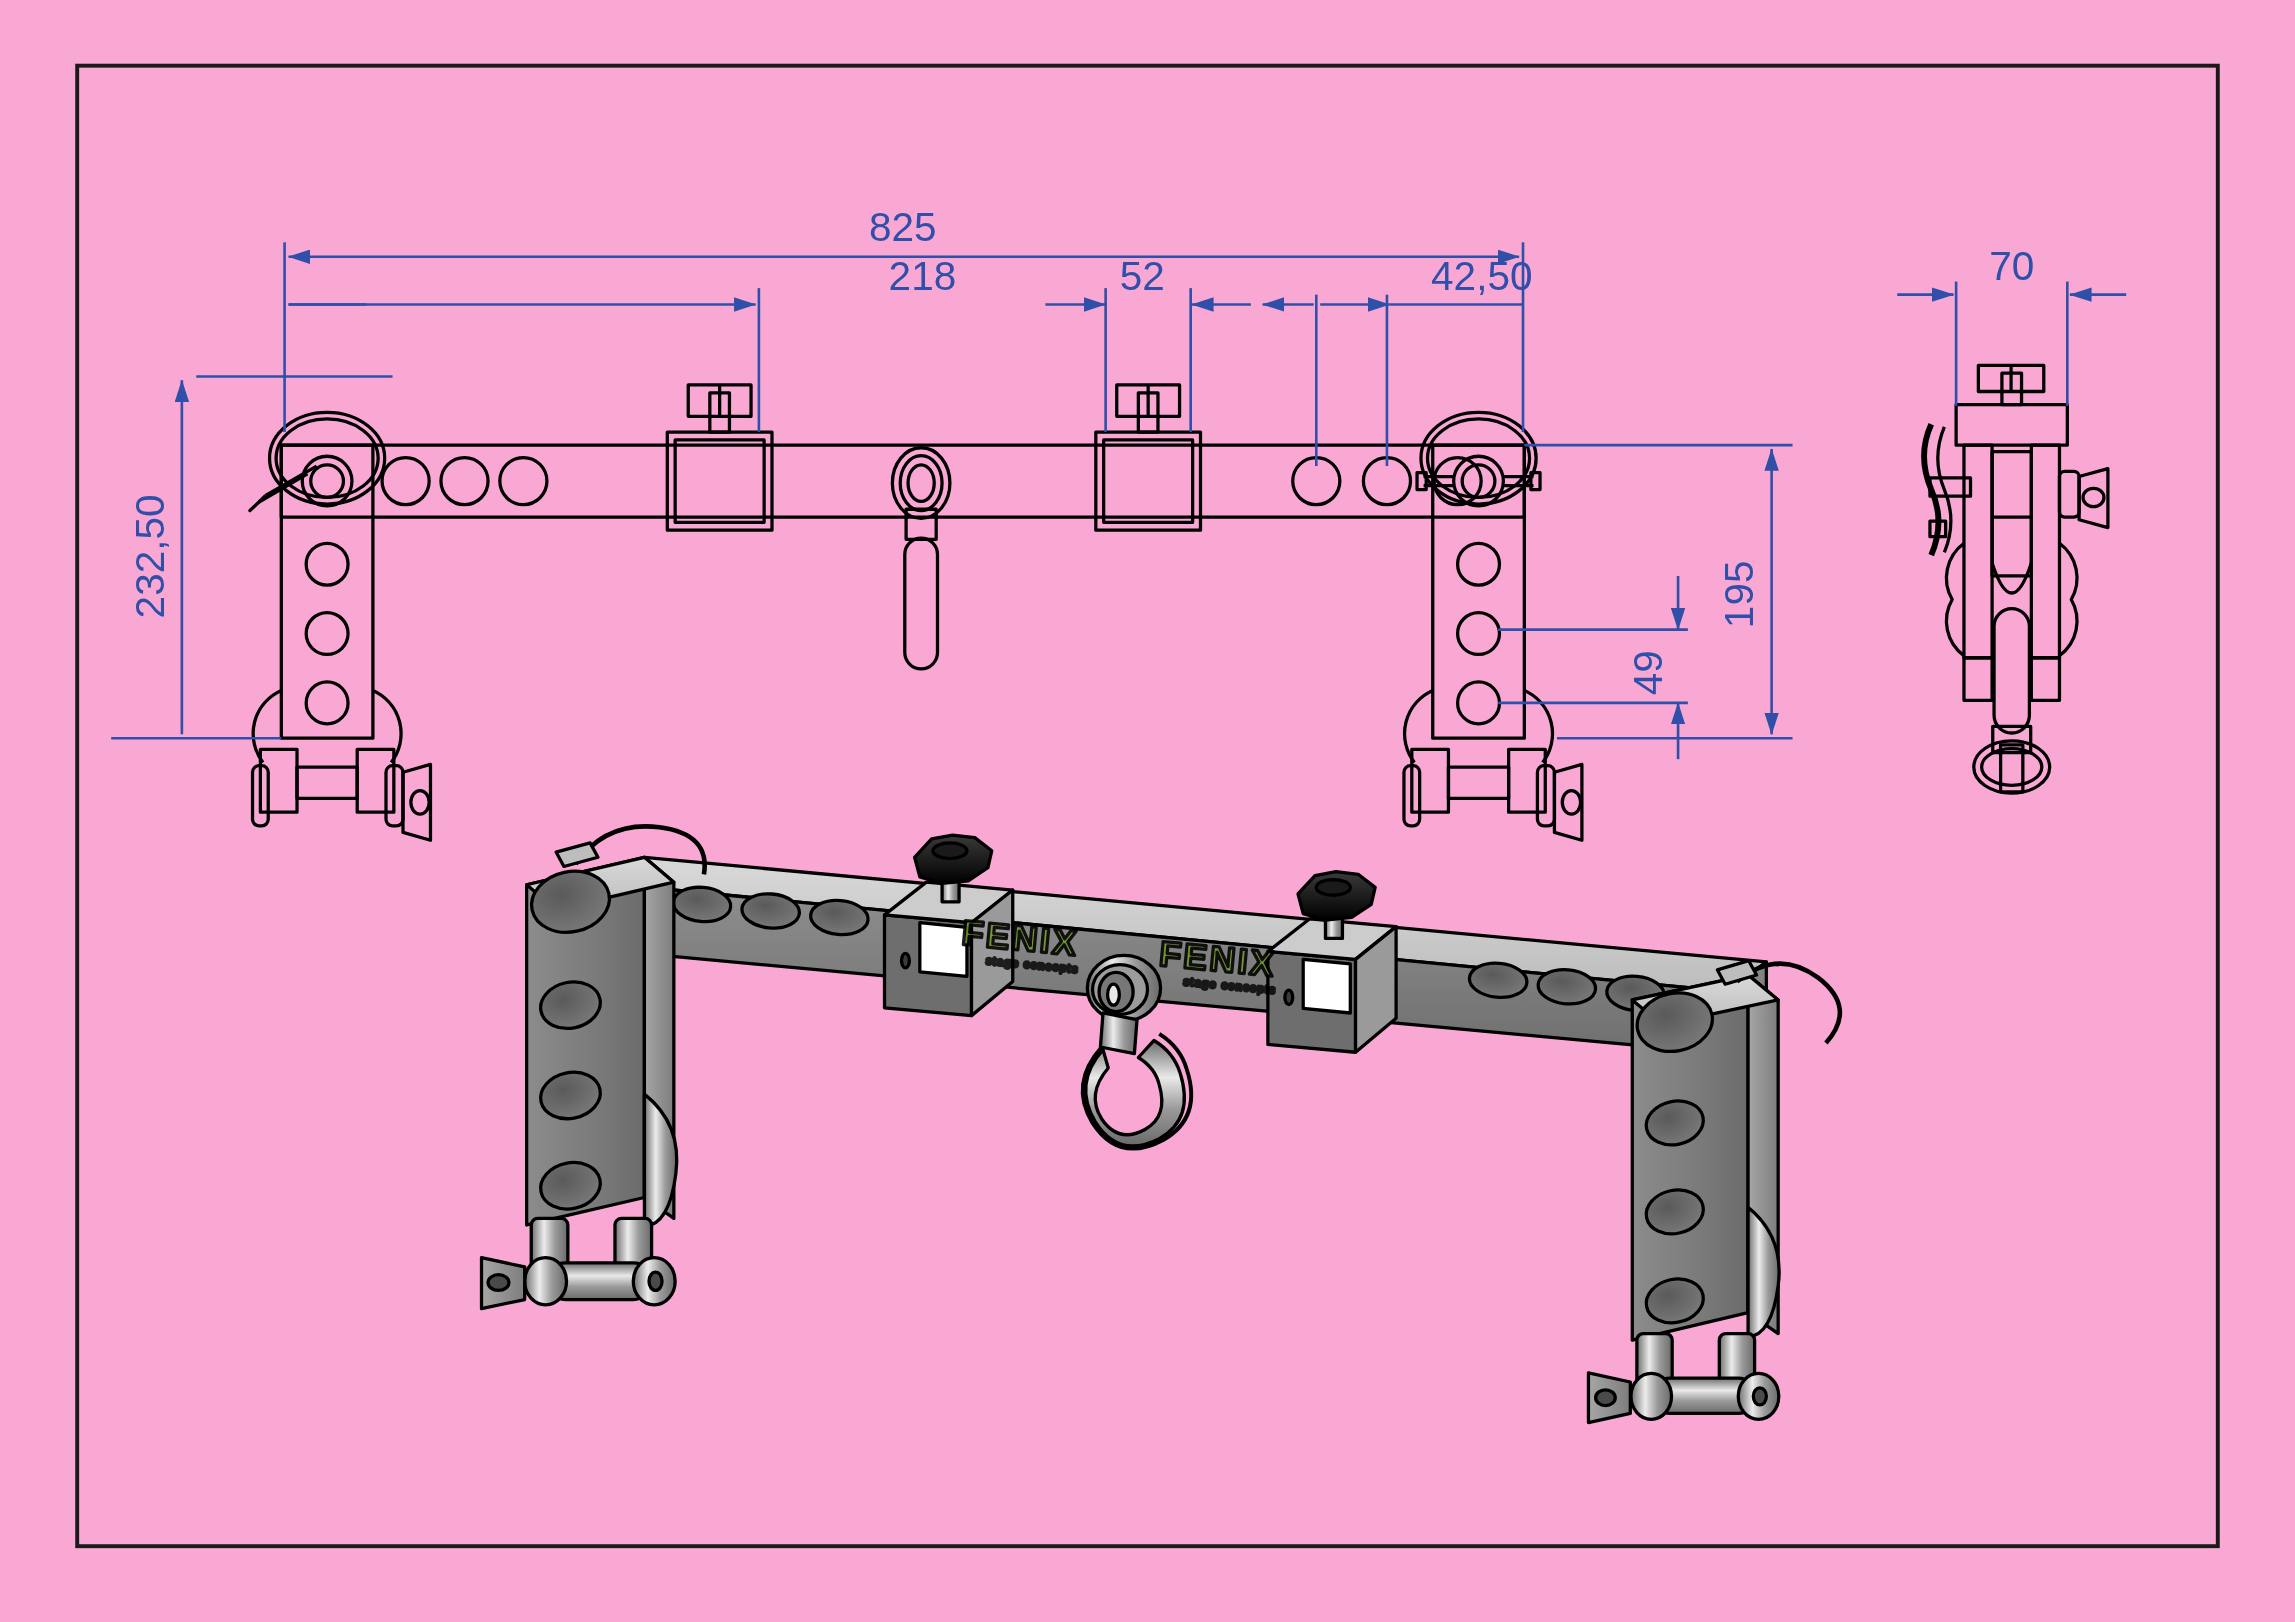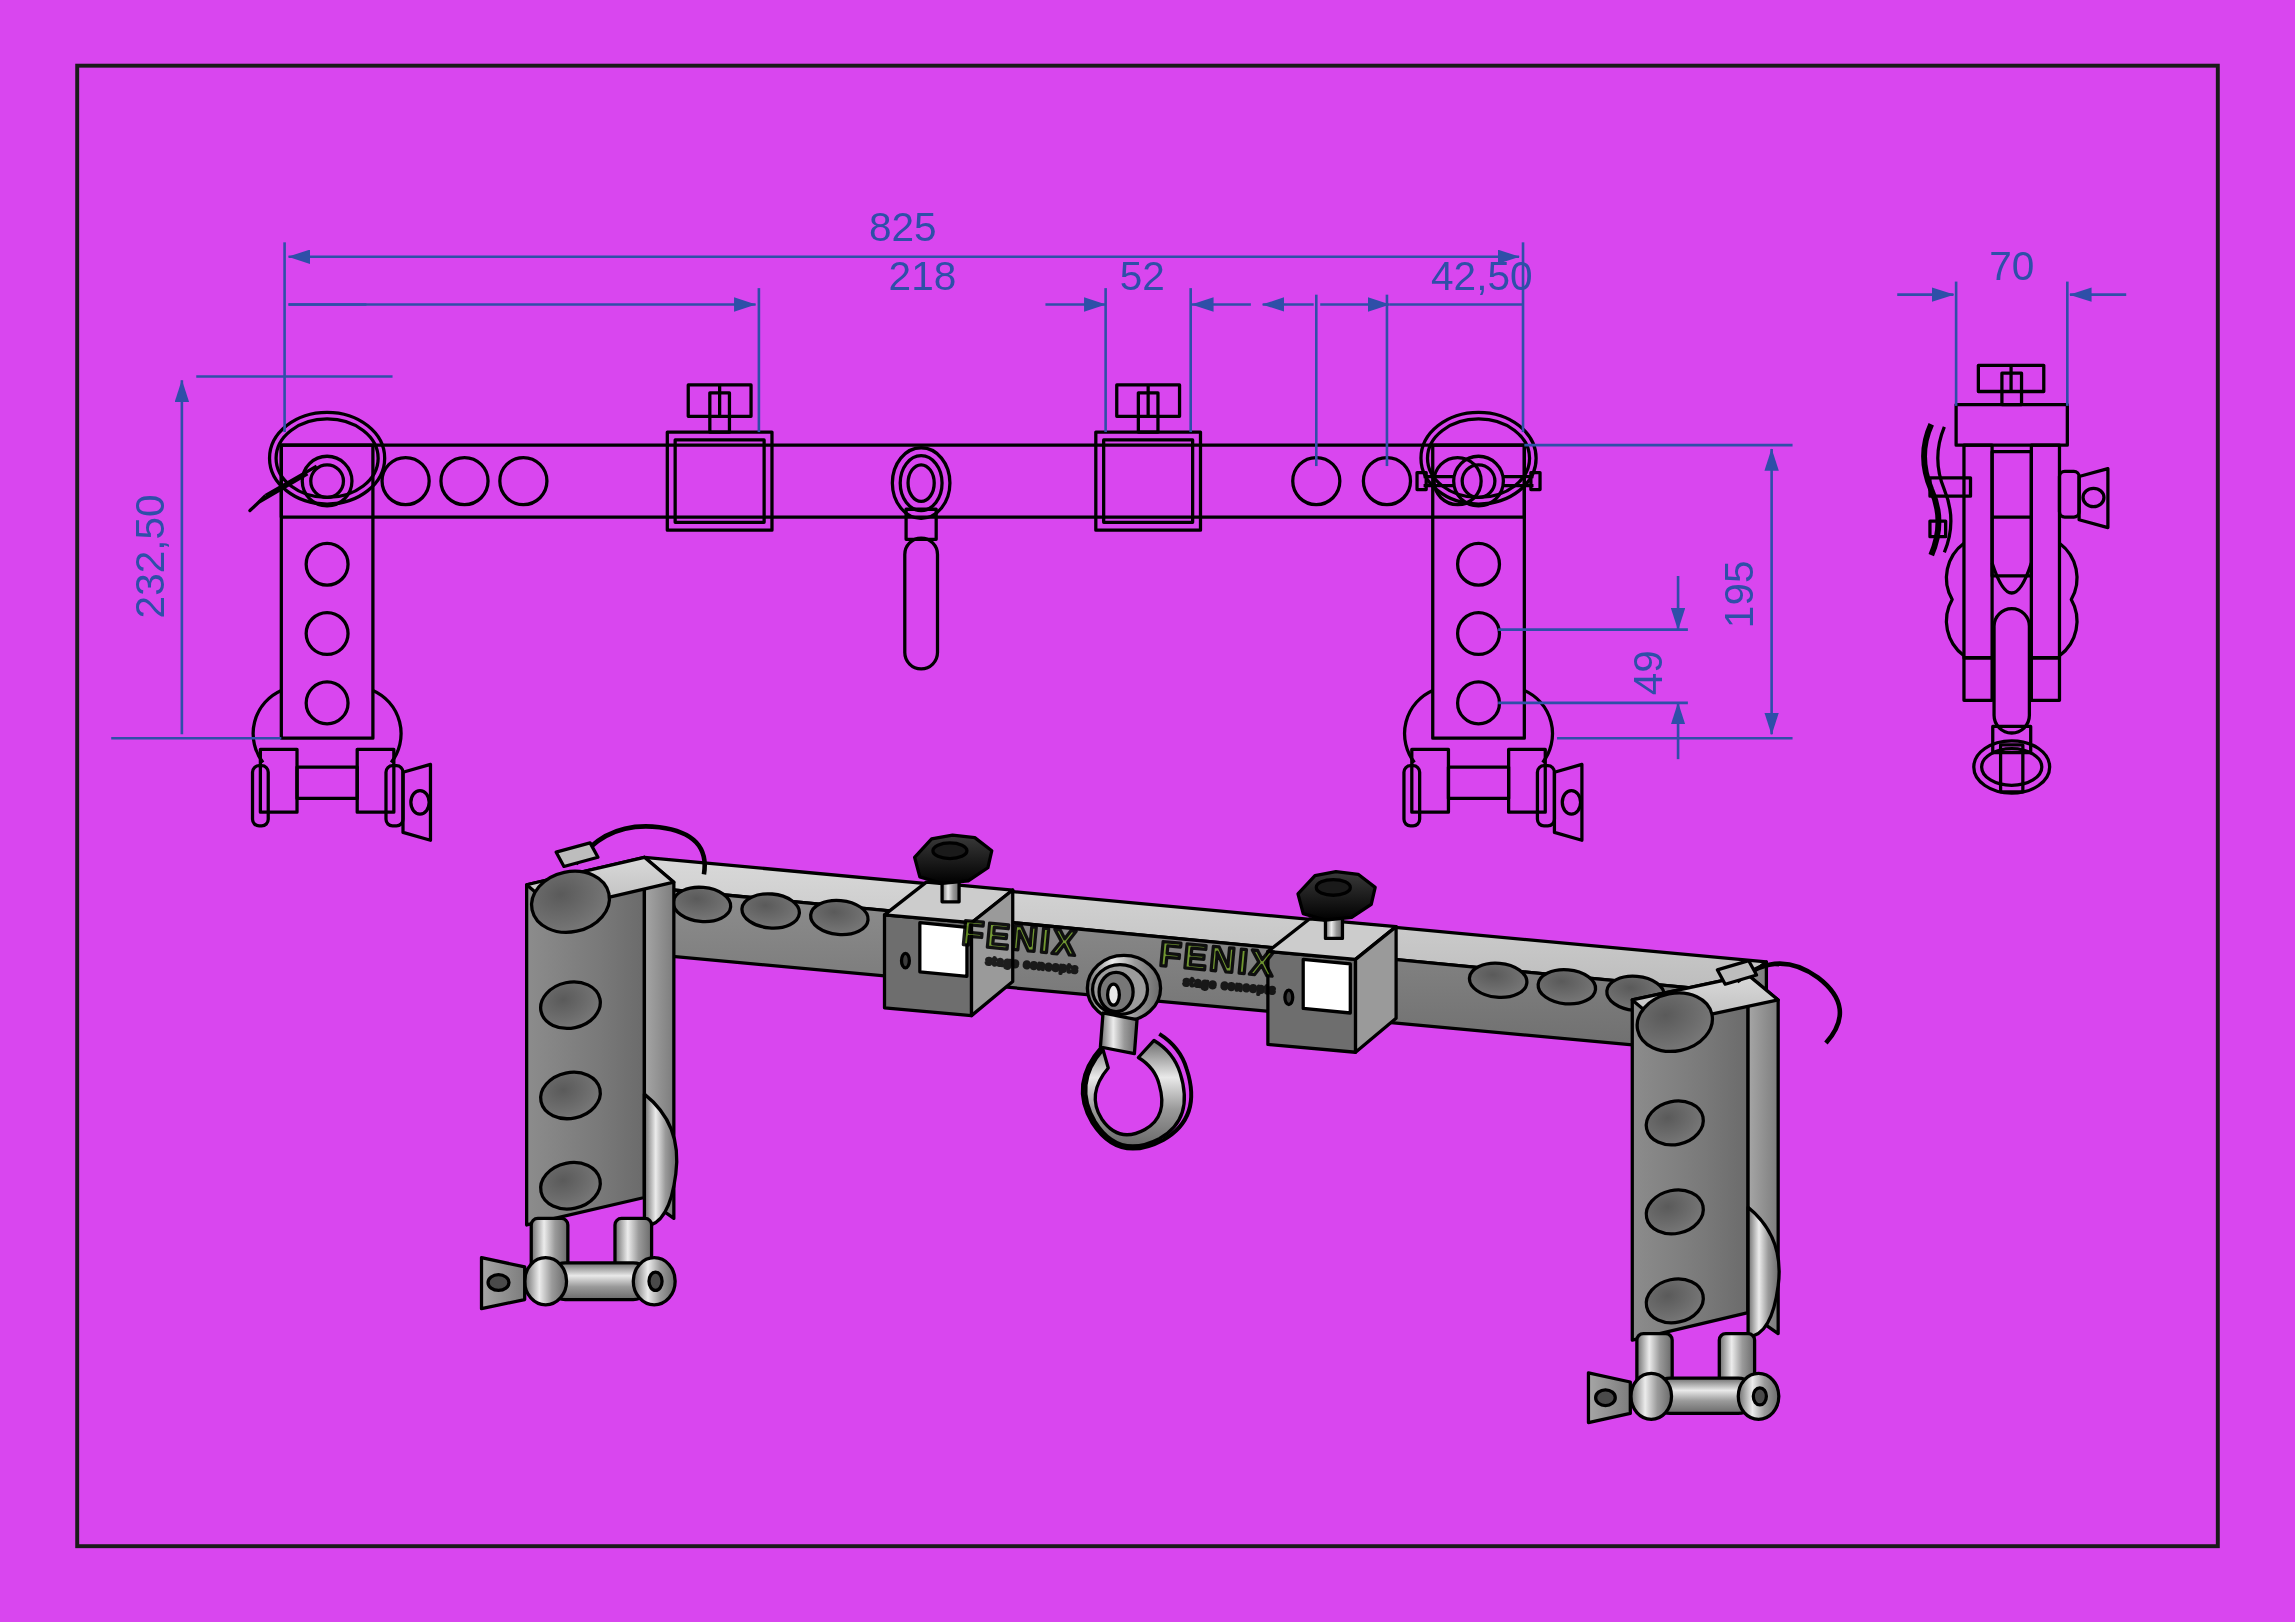--- a/index.html
+++ b/index.html
@@ -1,17 +1,17 @@
 <!DOCTYPE html>
 <html style="font-size:10.5px"><head>
 <meta charset="utf-8">
 <style>
   html,body{margin:0;padding:0;background:#ffffff;}
   body{width:2295px;height:1623px;overflow:hidden;font-family:"Liberation Sans",sans-serif;}
-  #sheet{position:relative;width:2295px;height:1623px;background:#d946ef;}
+  #sheet{position:relative;width:2295px;height:1623px;background:#f9a8d4;}
   #drawing-svg{position:absolute;left:0;top:0;width:2295px;height:1623px;}
   .dim-text{font-family:"Liberation Sans",sans-serif;font-size:62px;fill:#2f4fa8;}
 </style>
 </head>
 <body>
 
 <div id="sheet">
 
 <svg id="drawing-svg" viewBox="0 0 3508 2480" xmlns="http://www.w3.org/2000/svg">
 

